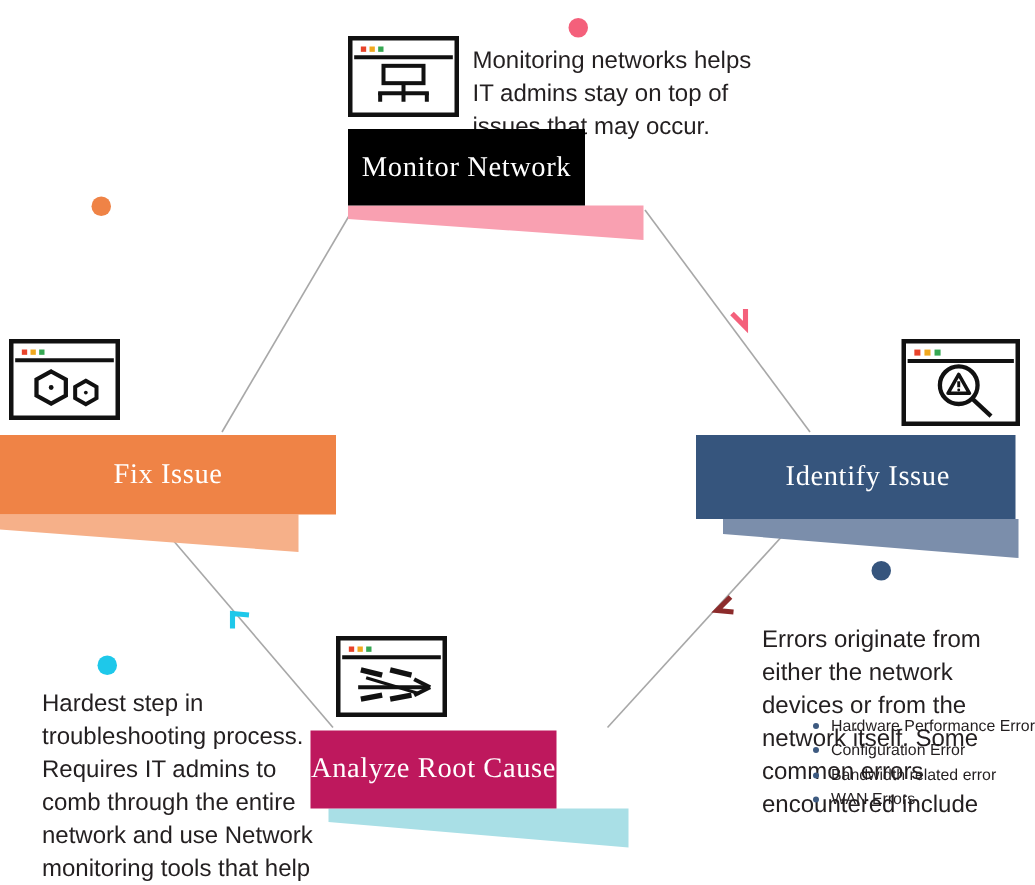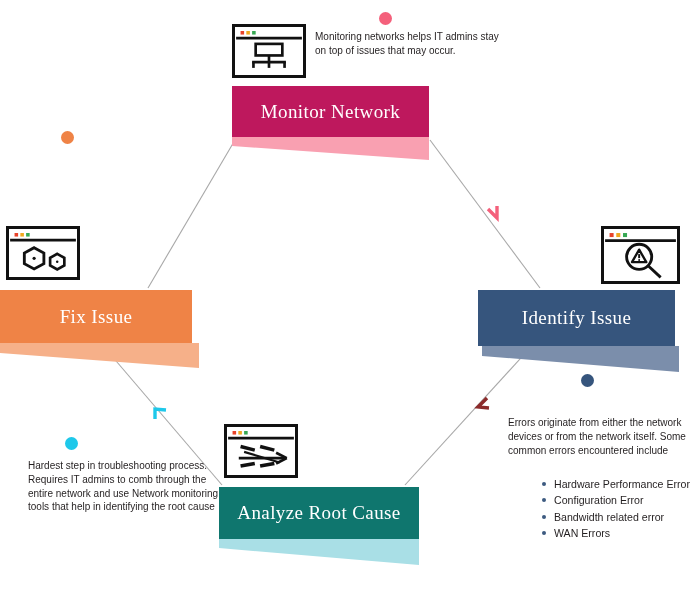--- a/index.html
+++ b/index.html
@@ -37,43 +37,43 @@
     font-family: "Liberation Serif", serif;
     font-size: 19px;
     letter-spacing: 0.4px;
     z-index: 5;
   }
   .stage-shadow {
     position: absolute;
     z-index: 4;
   }
 
-  .box-monitor   { left: 232px; top:  86px; width: 197px; height: 51px; background: #be185d; }
-  .box-identify  { left: 478px; top: 290px; width: 197px; height: 56px; background: #36557d; }
-  .box-analyze   { left: 219px; top: 487px; width: 200px; height: 52px; background: #0f766e; }
-  .box-fix       { left:   0px; top: 290px; width: 192px; height: 53px; background: #ef8346; }
+  .box-monitor   { left: 232px; top:  86px; width: 158px; height: 51px; background: #000000; }
+  .box-identify  { left: 464px; top: 290px; width: 197px; height: 56px; background: #36557d; padding-left: 16px; }
+  .box-analyze   { left: 207px; top: 487px; width: 164px; height: 52px; background: #be185d; }
+  .box-fix       { left:   0px; top: 290px; width: 224px; height: 53px; background: #ef8346; }
 
   
   .icon-window {
     position: absolute;
     background: #ffffff;
     border: 3px solid #111111;
     box-sizing: border-box;
     z-index: 6;
   }
   .icon-monitor  { left: 232px; top:  24px; width: 74px; height: 54px; }
   .icon-fix      { left:   6px; top: 226px; width: 74px; height: 54px; }
   .icon-identify { left: 601px; top: 226px; width: 79px; height: 58px; }
   .icon-analyze  { left: 224px; top: 424px; width: 74px; height: 54px; }
   .icon-window svg { display: block; width: 100%; height: 100%; }
 
   
   .note {
     position: absolute;
-    font-size: 10px;
+    font-size: 16px;
     line-height: 1.38;
     color: #231f20;
     z-index: 3;
   }
   .note-monitor  { left: 315px; top:  30px; width: 190px; }
   .note-fix      { left:   2px; top: 151px; width: 172px; }
   .note-identify { left: 508px; top: 416px; width: 180px; }
   .note-analyze  { left:   12px; top: 459px; width: 195px; margin-left: 16px; }
 
   .note-dot {

